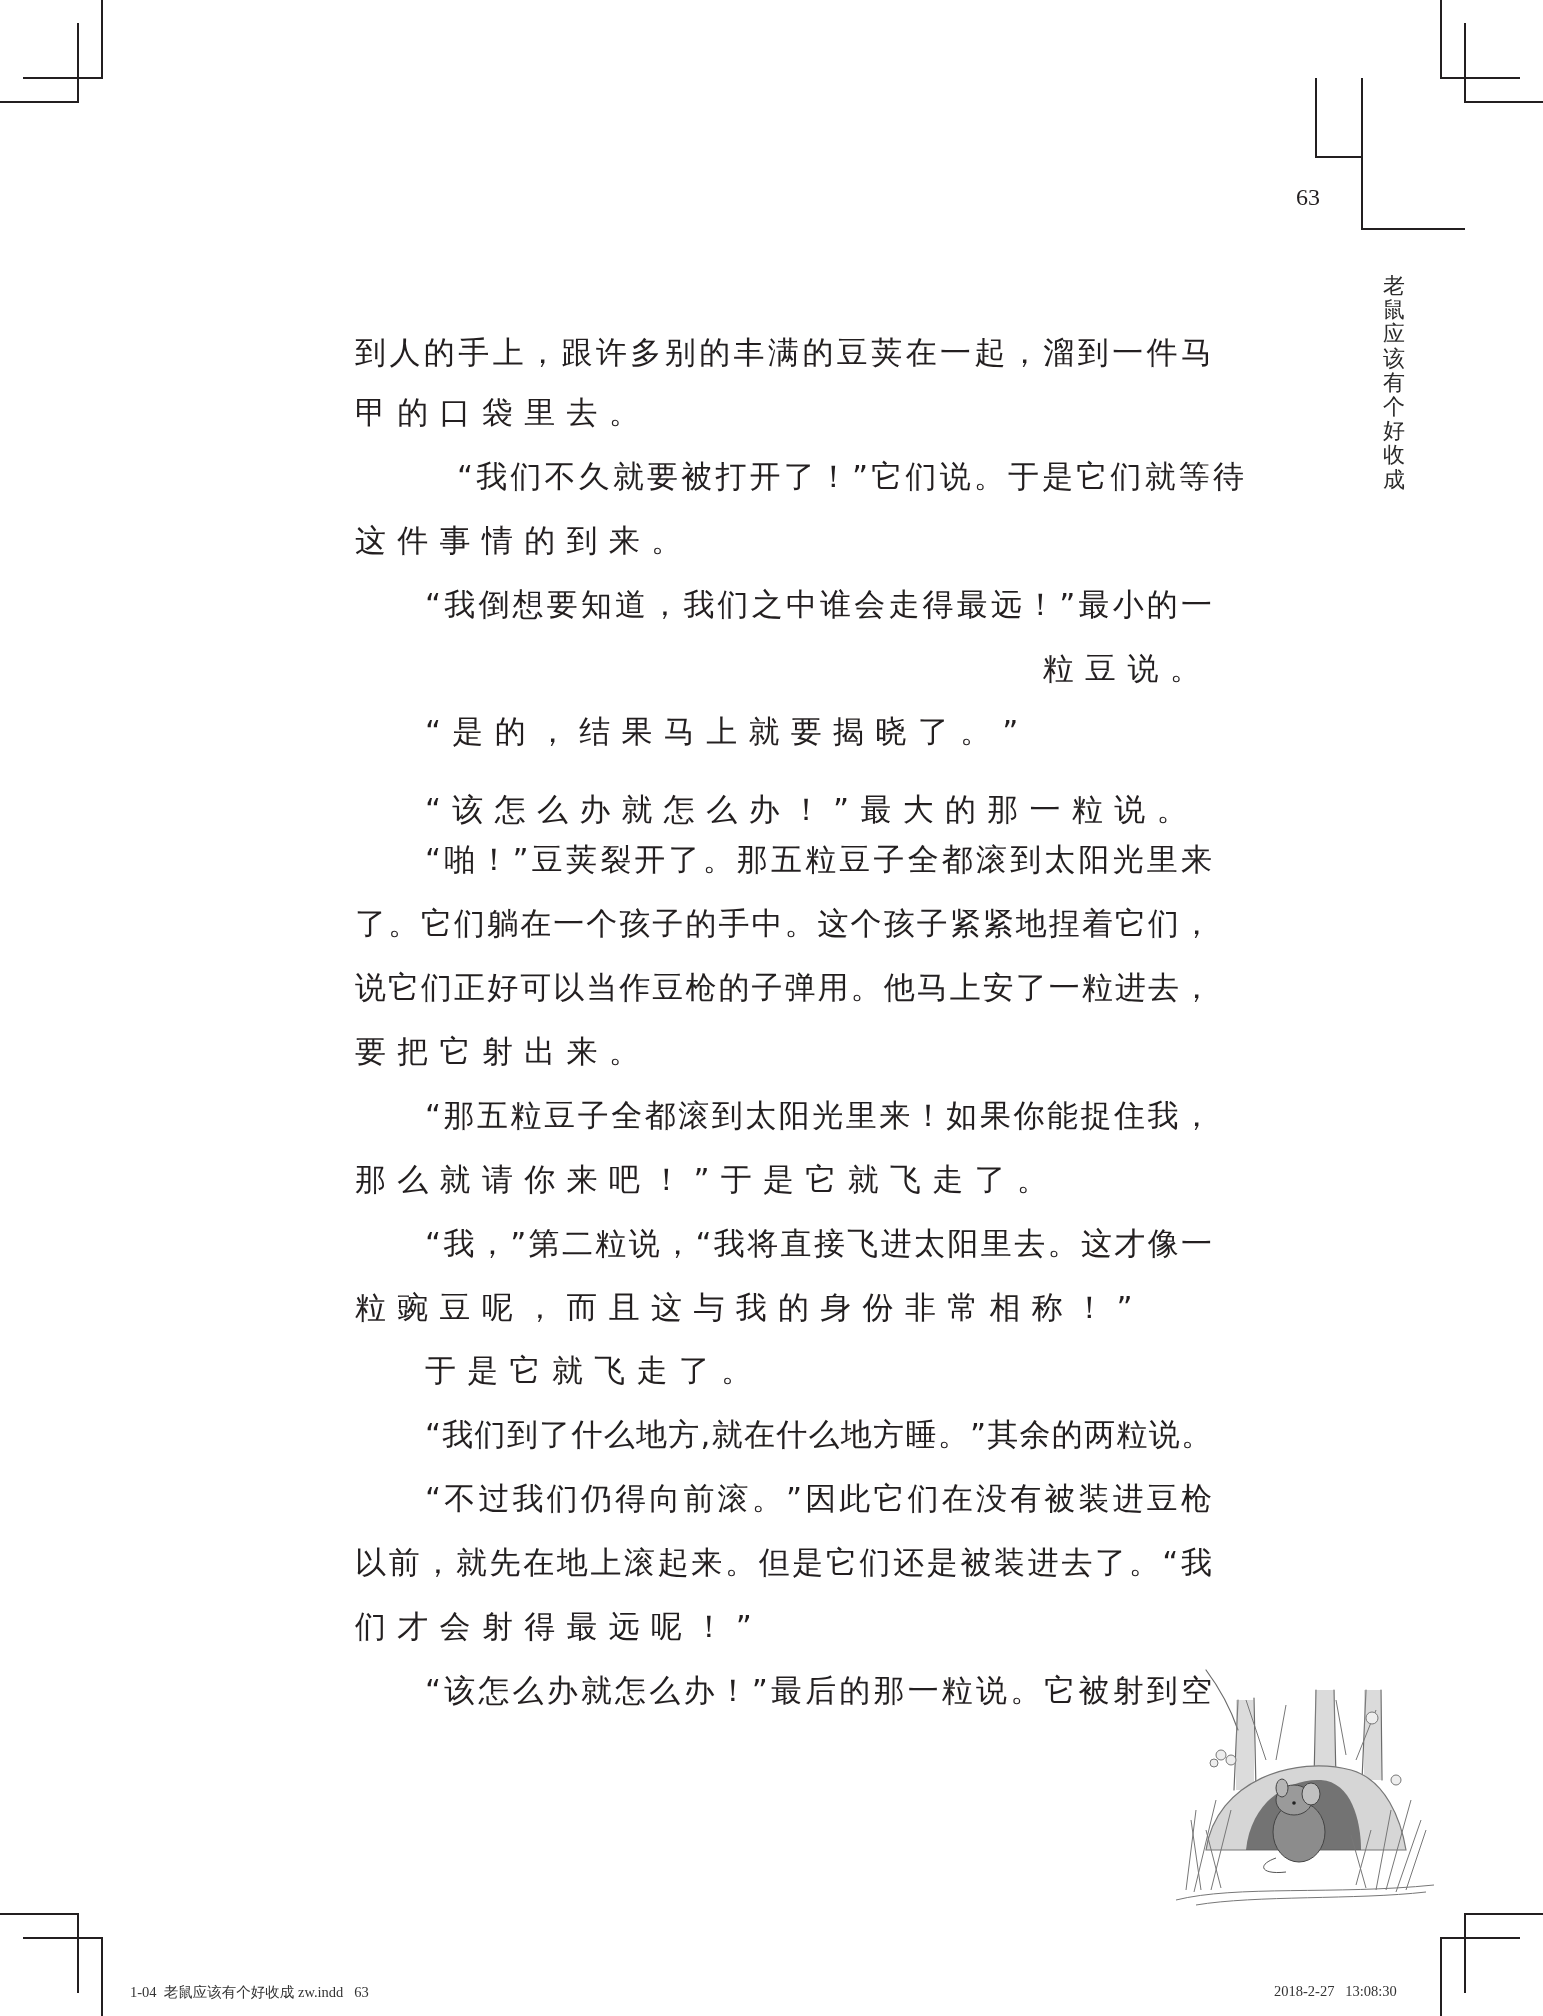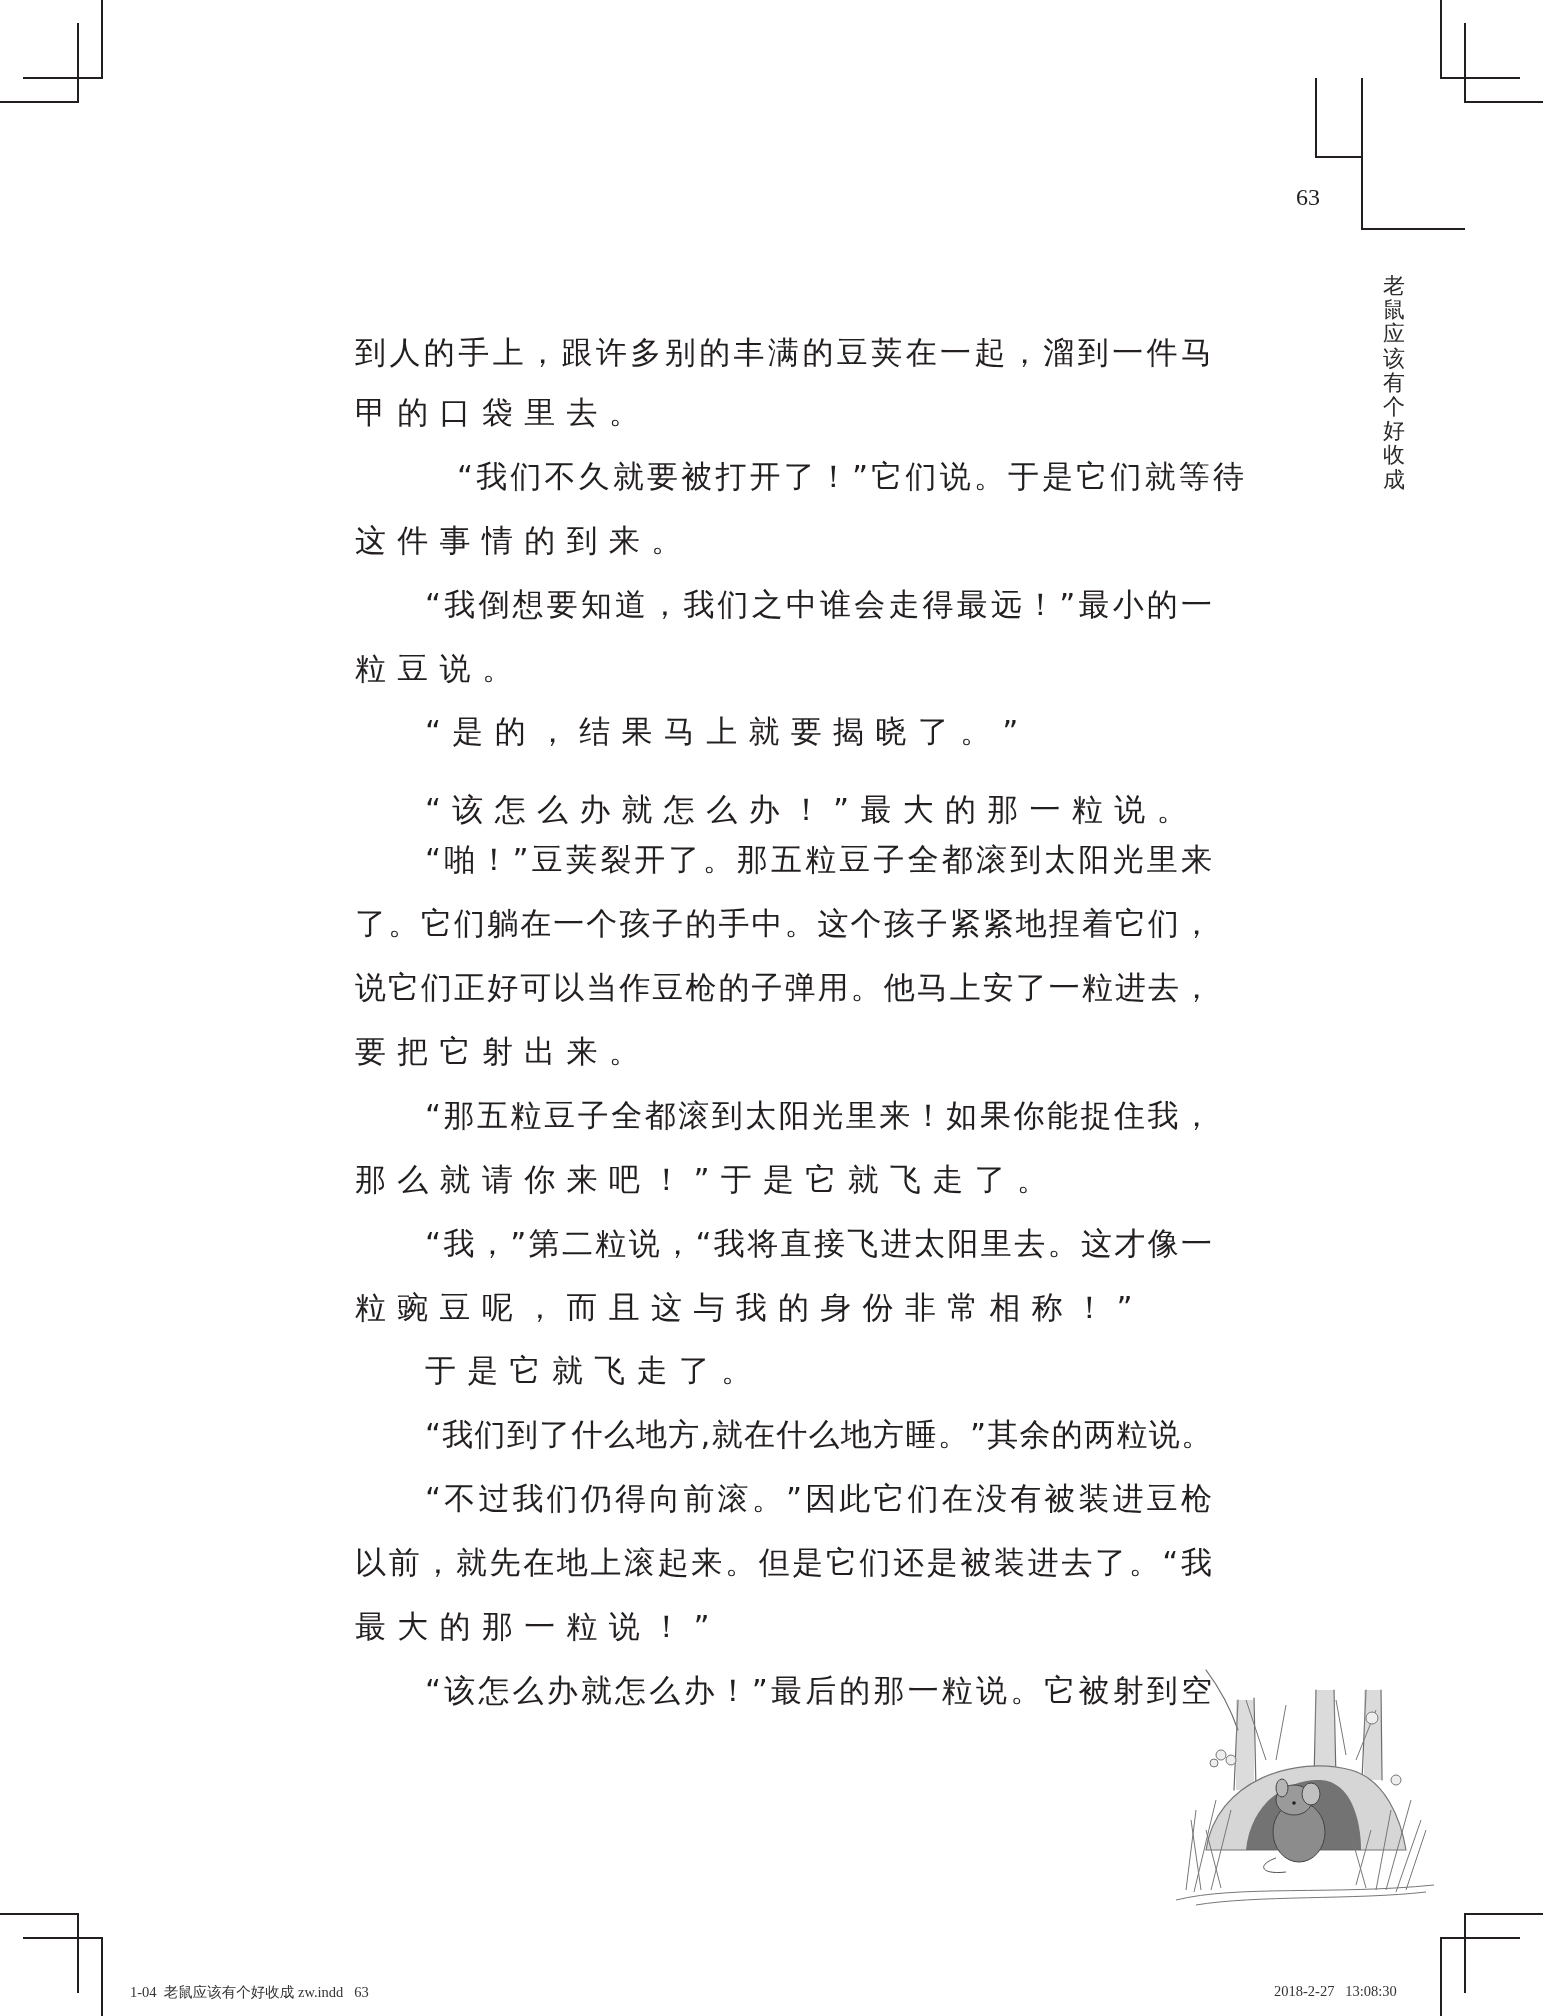--- a/index.html
+++ b/index.html
@@ -64,36 +64,36 @@
   <span>收</span>
   <span>成</span>
 </div>
 
 <div class="body-text" id="body-text">
     <div class="line full" style="top: 332px;">到人的手上，跟许多别的丰满的豆荚在一起，溜到一件马</div>
     <div class="line" style="top: 391.9px;">甲的口袋里去。</div>
     <div class="line full indent" style="top: 455.8px; margin-left: 32px;">“我们不久就要被打开了！”它们说。于是它们就等待</div>
     <div class="line" style="top: 519.7px;">这件事情的到来。</div>
     <div class="line full indent" style="top: 583.6px;">“我倒想要知道，我们之中谁会走得最远！”最小的一</div>
-    <div class="line" style="top: 647.5px;">粒豆说。</div>
+    <div class="line" style="top: 647.5px; text-align: right;">粒豆说。</div>
     <div class="line indent" style="top: 711.4px;">“是的，结果马上就要揭晓了。”</div>
     <div class="line indent" style="top: 789px;">“该怎么办就怎么办！”最大的那一粒说。</div>
     <div class="line full indent" style="top: 839.2px;">“啪！”豆荚裂开了。那五粒豆子全都滚到太阳光里来</div>
     <div class="line full" style="top: 903.1px;">了。它们躺在一个孩子的手中。这个孩子紧紧地捏着它们，</div>
     <div class="line full" style="top: 967px;">说它们正好可以当作豆枪的子弹用。他马上安了一粒进去，</div>
     <div class="line" style="top: 1030.9px;">要把它射出来。</div>
     <div class="line full indent" style="top: 1094.8px;">“那五粒豆子全都滚到太阳光里来！如果你能捉住我，</div>
     <div class="line" style="top: 1158.7px;">那么就请你来吧！”于是它就飞走了。</div>
     <div class="line full indent" style="top: 1222.6px;">“我，”第二粒说，“我将直接飞进太阳里去。这才像一</div>
     <div class="line" style="top: 1286.5px;">粒豌豆呢，而且这与我的身份非常相称！”</div>
     <div class="line indent" style="top: 1350.4px;">于是它就飞走了。</div>
     <div class="line full indent" style="top: 1414.3px;">“我们到了什么地方,就在什么地方睡。”其余的两粒说。</div>
     <div class="line full indent" style="top: 1478.2px;">“不过我们仍得向前滚。”因此它们在没有被装进豆枪</div>
     <div class="line full" style="top: 1542.1px;">以前，就先在地上滚起来。但是它们还是被装进去了。“我</div>
-    <div class="line" style="top: 1606px;">最大的那一粒说！”</div>
+    <div class="line" style="top: 1606px;">们才会射得最远呢！”</div>
     <div class="line full indent" style="top: 1669.9px;">“该怎么办就怎么办！”最后的那一粒说。它被射到空</div>
   </div>
 
 <svg class="illustration" viewBox="0 0 258 246">
   <g stroke="#6b6b6b" fill="none" stroke-width="1.2" stroke-linecap="round">
 
     <path d="M62 40 L58 130"></path>
       <path d="M78 38 L80 130"></path>
     <path d="M30 10 C45 30 55 50 62 70"></path>
     <path d="M140 30 L138 120"></path>

